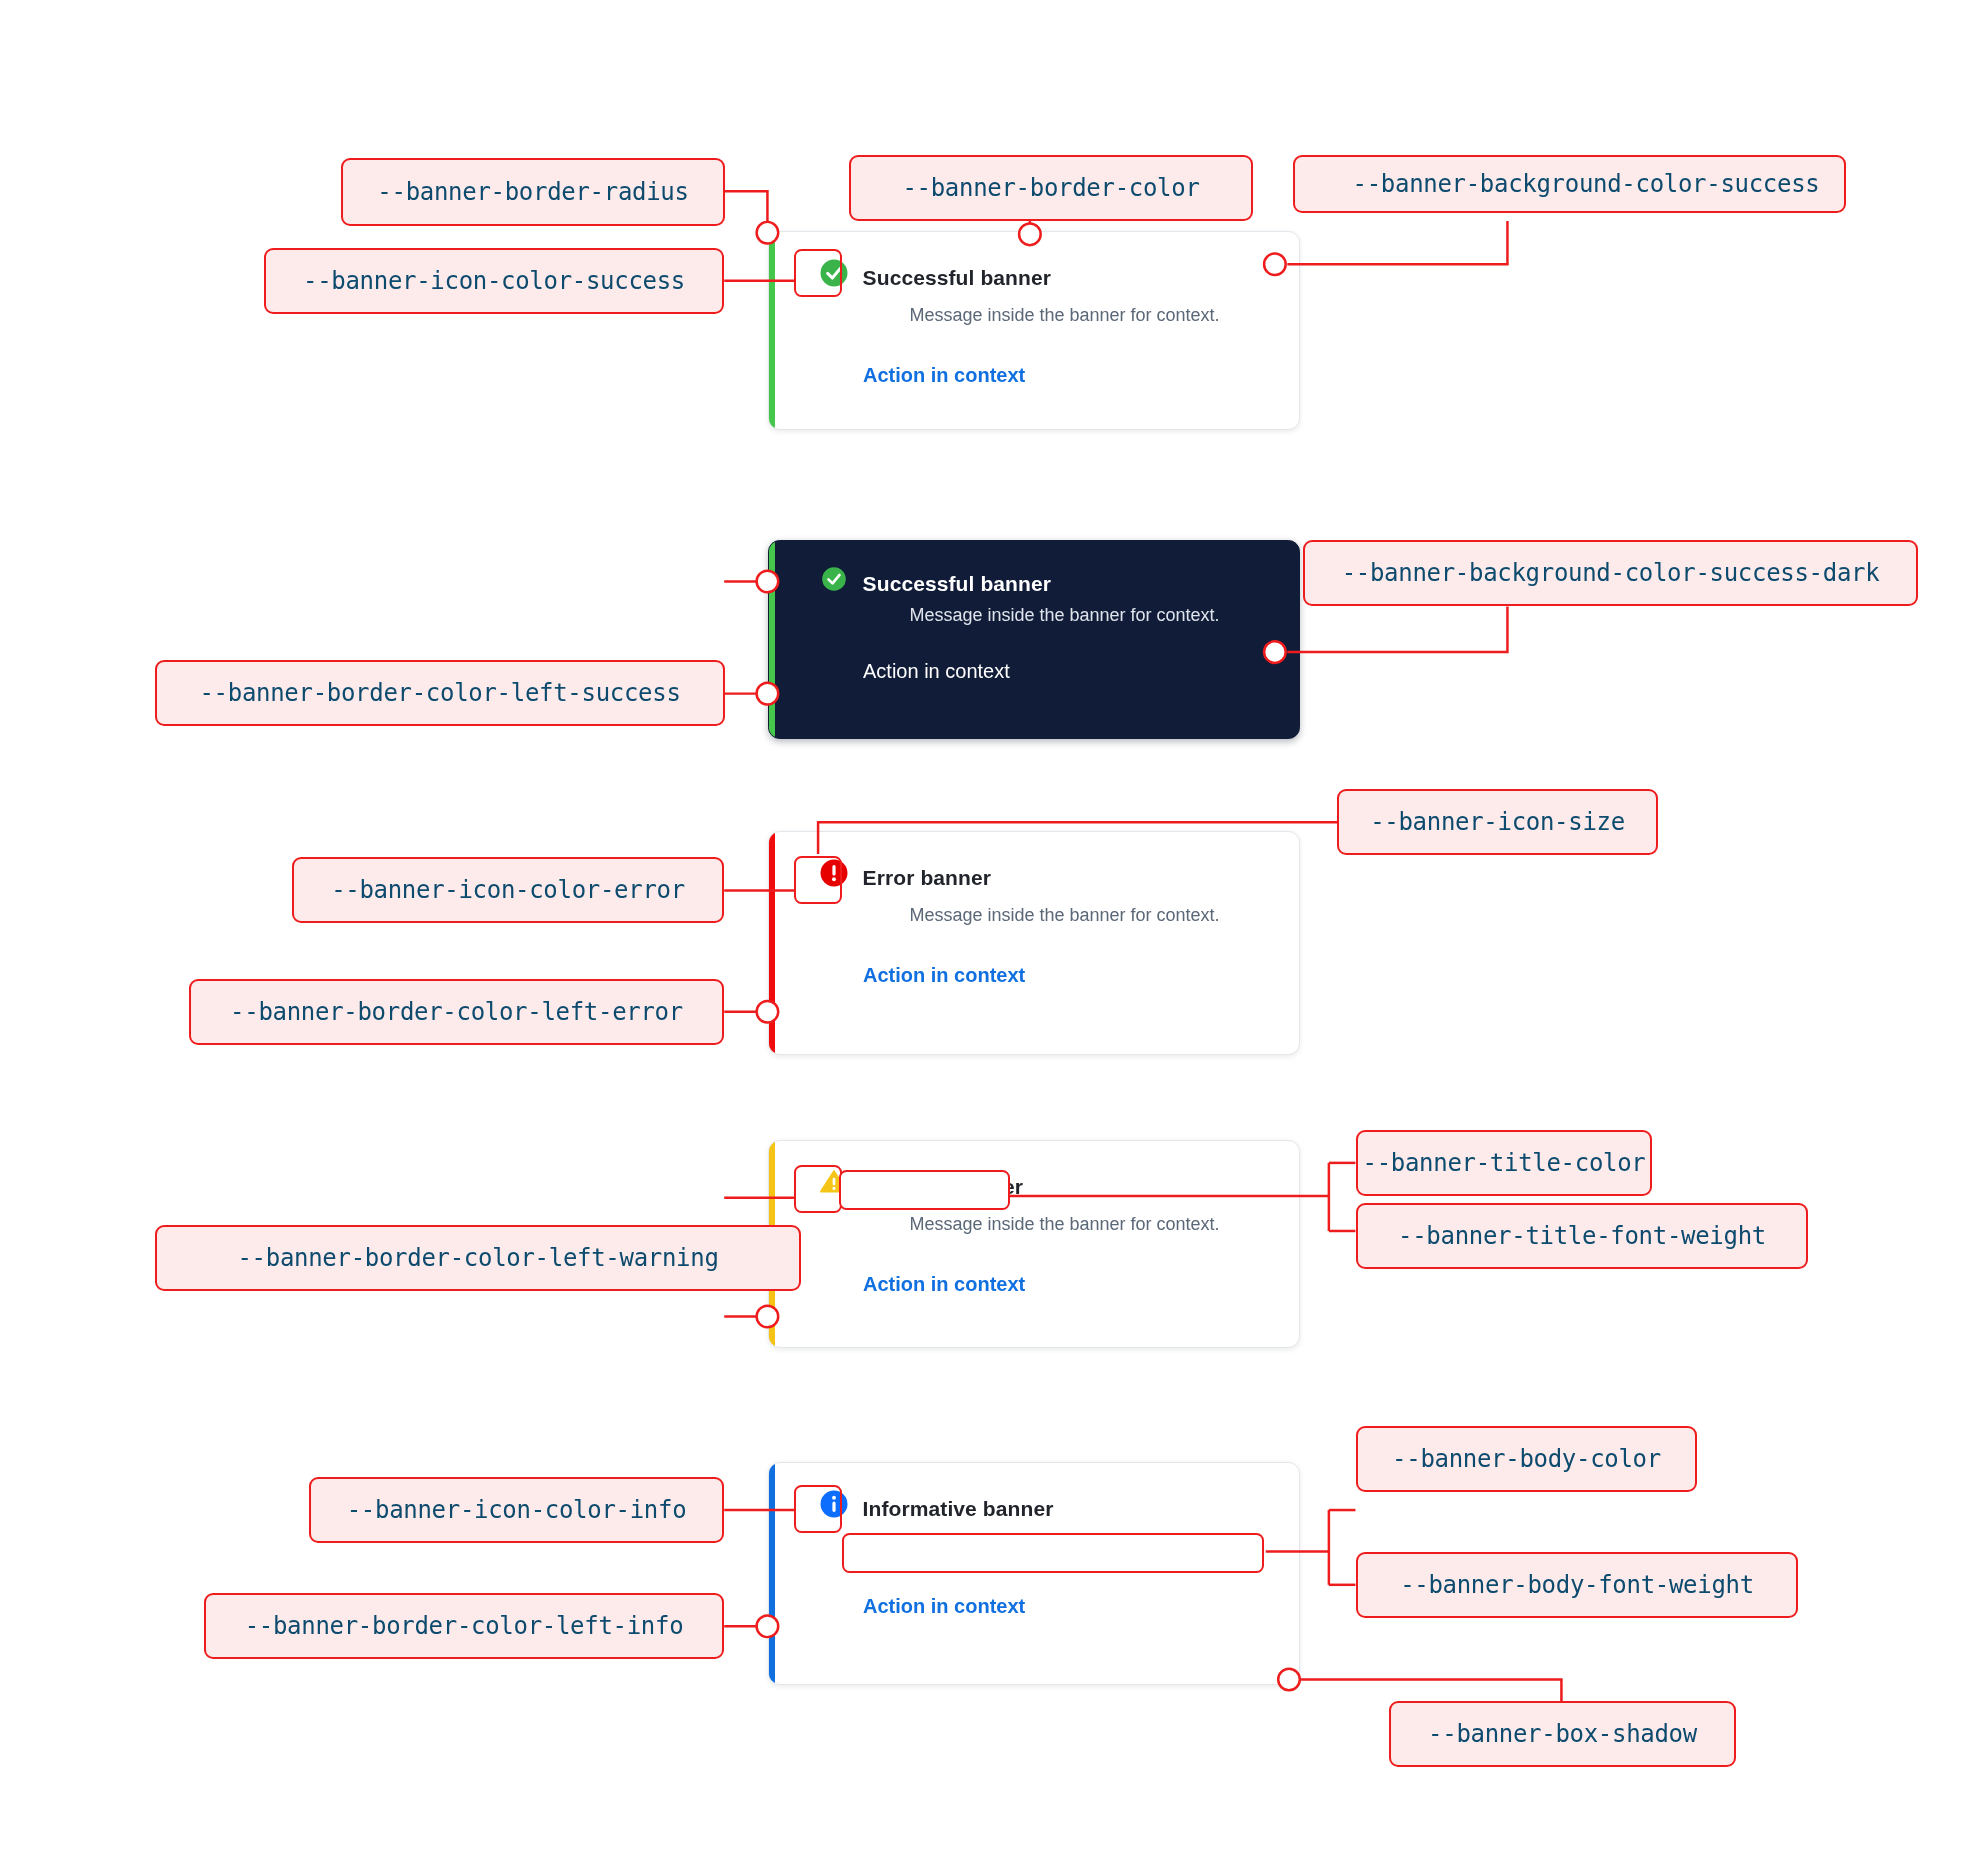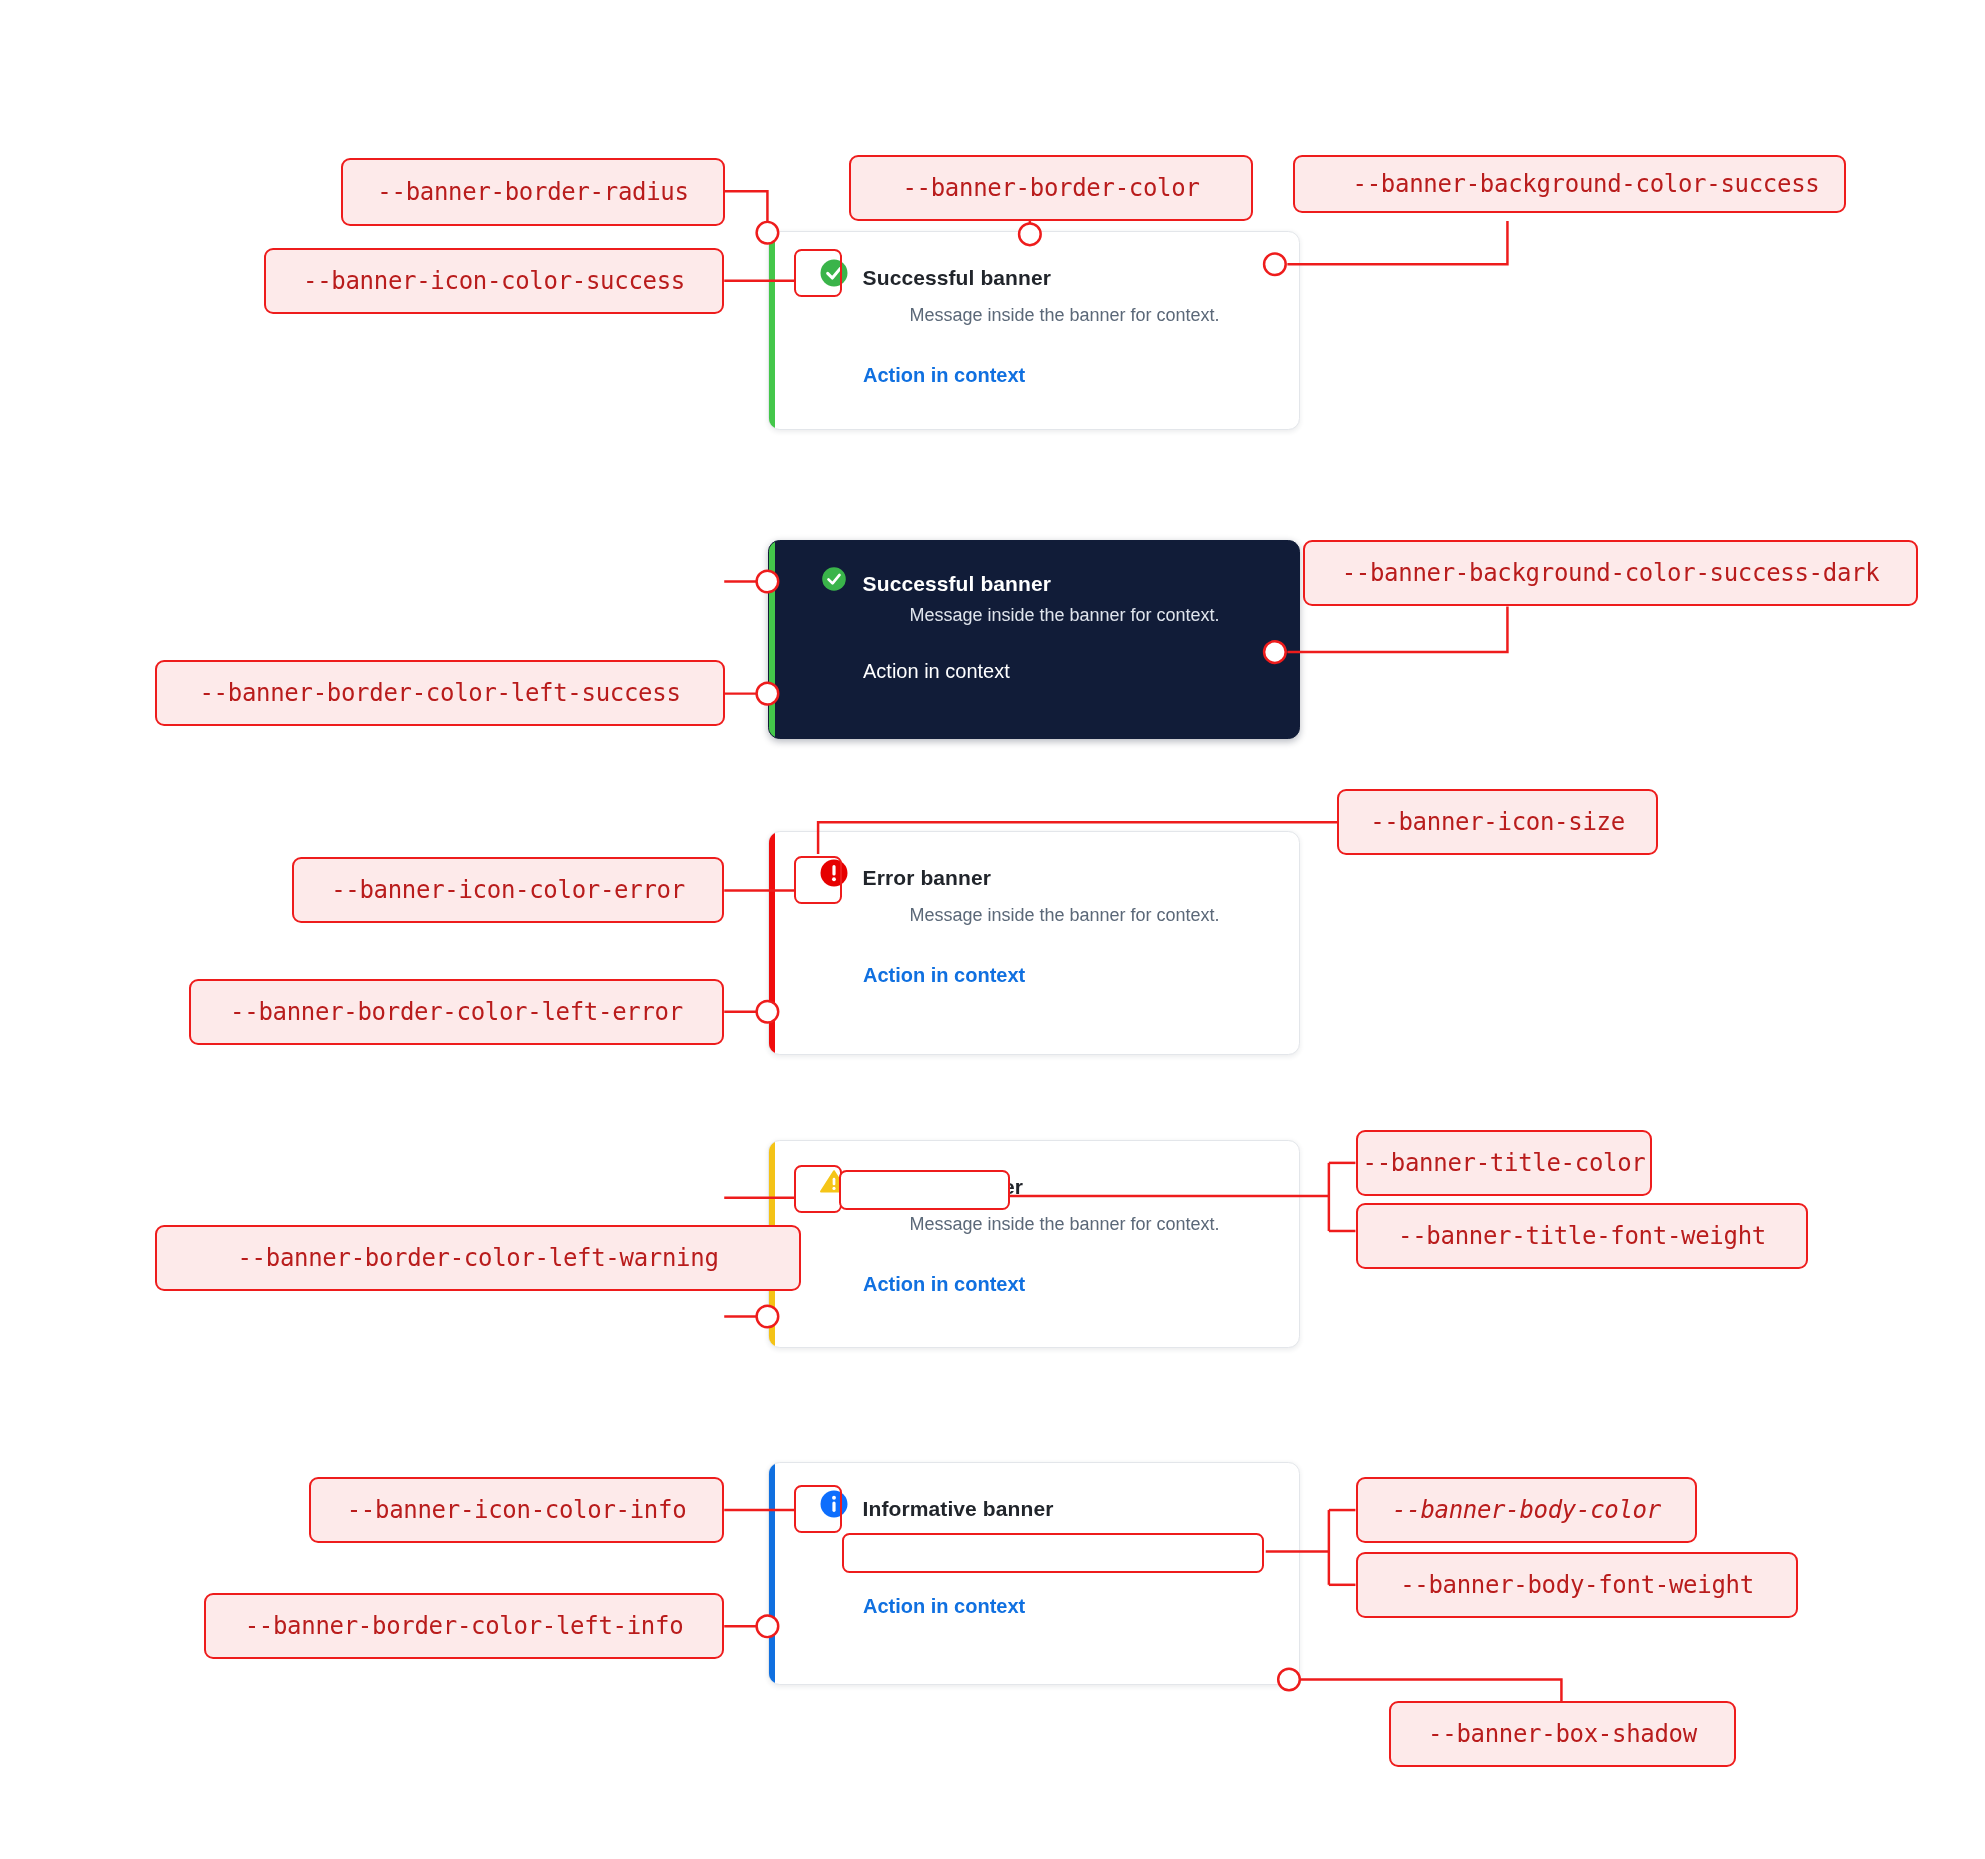--- a/index.html
+++ b/index.html
@@ -57,21 +57,21 @@
   }
   .banner.dark .baction{color:#ffffff;font-weight:normal;}
 
   
   .tag{
     position:absolute;
     box-sizing:border-box;
     background:#fdeaea;
     border:2.5px solid #ee1c1c;
     border-radius:9.1px;
-    color:#b91c1c;
+    color:#0c4a6e;
     font-family:"DejaVu Sans Mono", monospace;
     font-size:24px;
     letter-spacing:-0.3px;
     display:flex;align-items:center;justify-content:center;
     white-space:nowrap;
     z-index:9;
   }
 
   
   .hl{
@@ -260,21 +260,21 @@
 
 
   <div class="tag" style="left:1356px;top:1130px;width:296px;height:66px;">--banner-title-color</div>
 
   <div class="tag" style="left:1356px;top:1203px;width:452px;height:66px;">--banner-title-font-weight</div>
 
   <div class="tag" style="left:155px;top:1225px;width:646px;height:66px;">--banner-border-color-left-warning</div>
 
   <div class="tag" style="left:309px;top:1477px;width:415px;height:66px;">--banner-icon-color-info</div>
 
-  <div class="tag" style="left:1356px;top:1477px;width:341px;height:66px;font-style:italic;">--banner-body-color</div>
+  <div class="tag" style="left:1356px;top:1426px;width:341px;height:66px;">--banner-body-color</div>
 
   <div class="tag" style="left:1356px;top:1552px;width:442px;height:66px;">--banner-body-font-weight</div>
 
   <div class="tag" style="left:204px;top:1593px;width:520px;height:66px;">--banner-border-color-left-info</div>
 
   <div class="tag" style="left:1389px;top:1701px;width:347px;height:66px;">--banner-box-shadow</div>
 
 </div>
 
 

